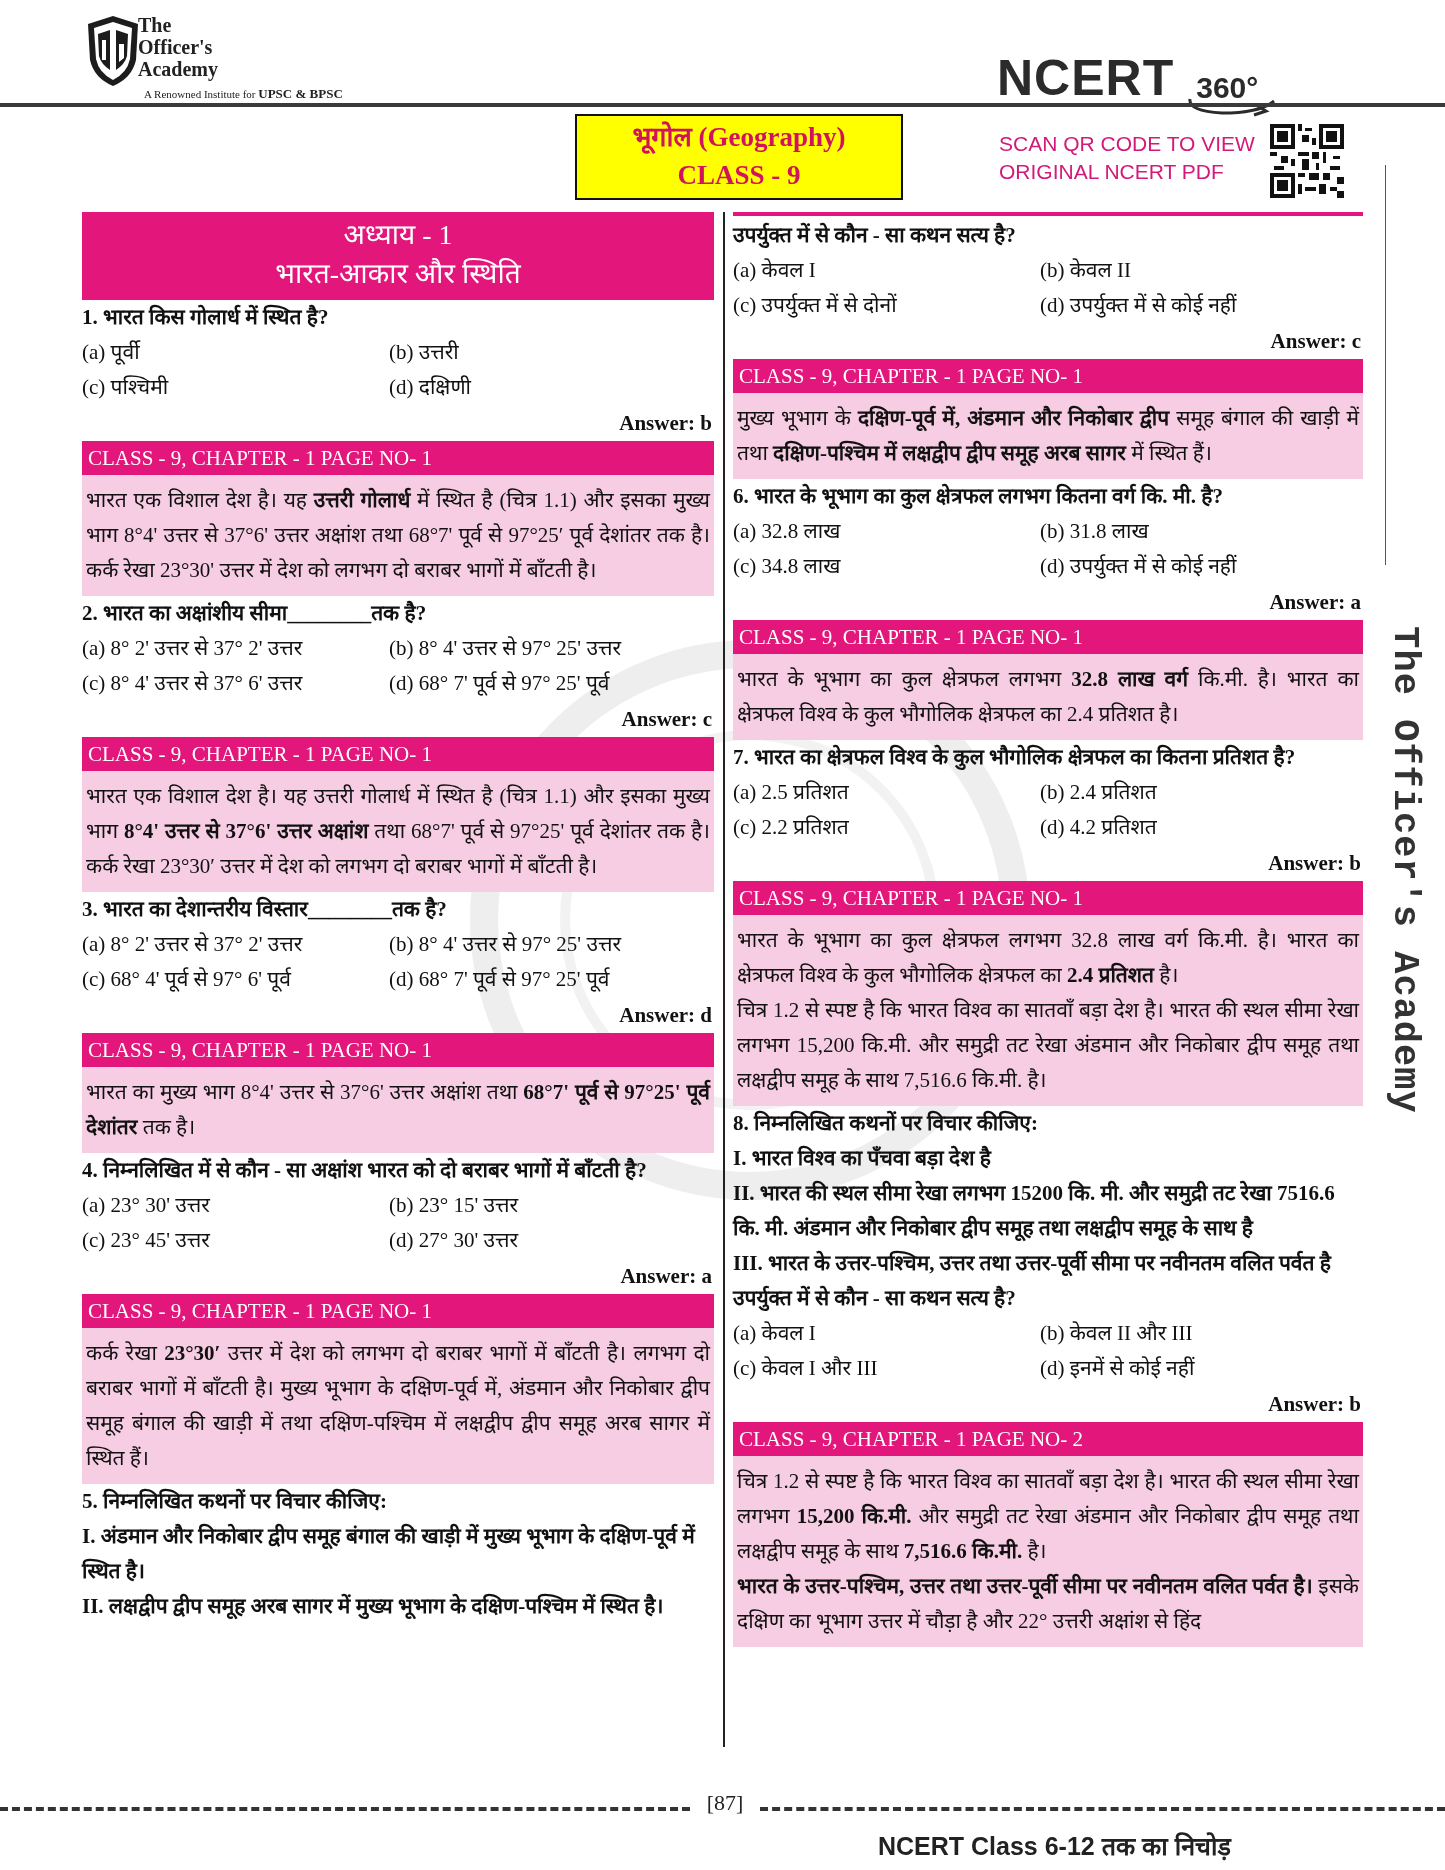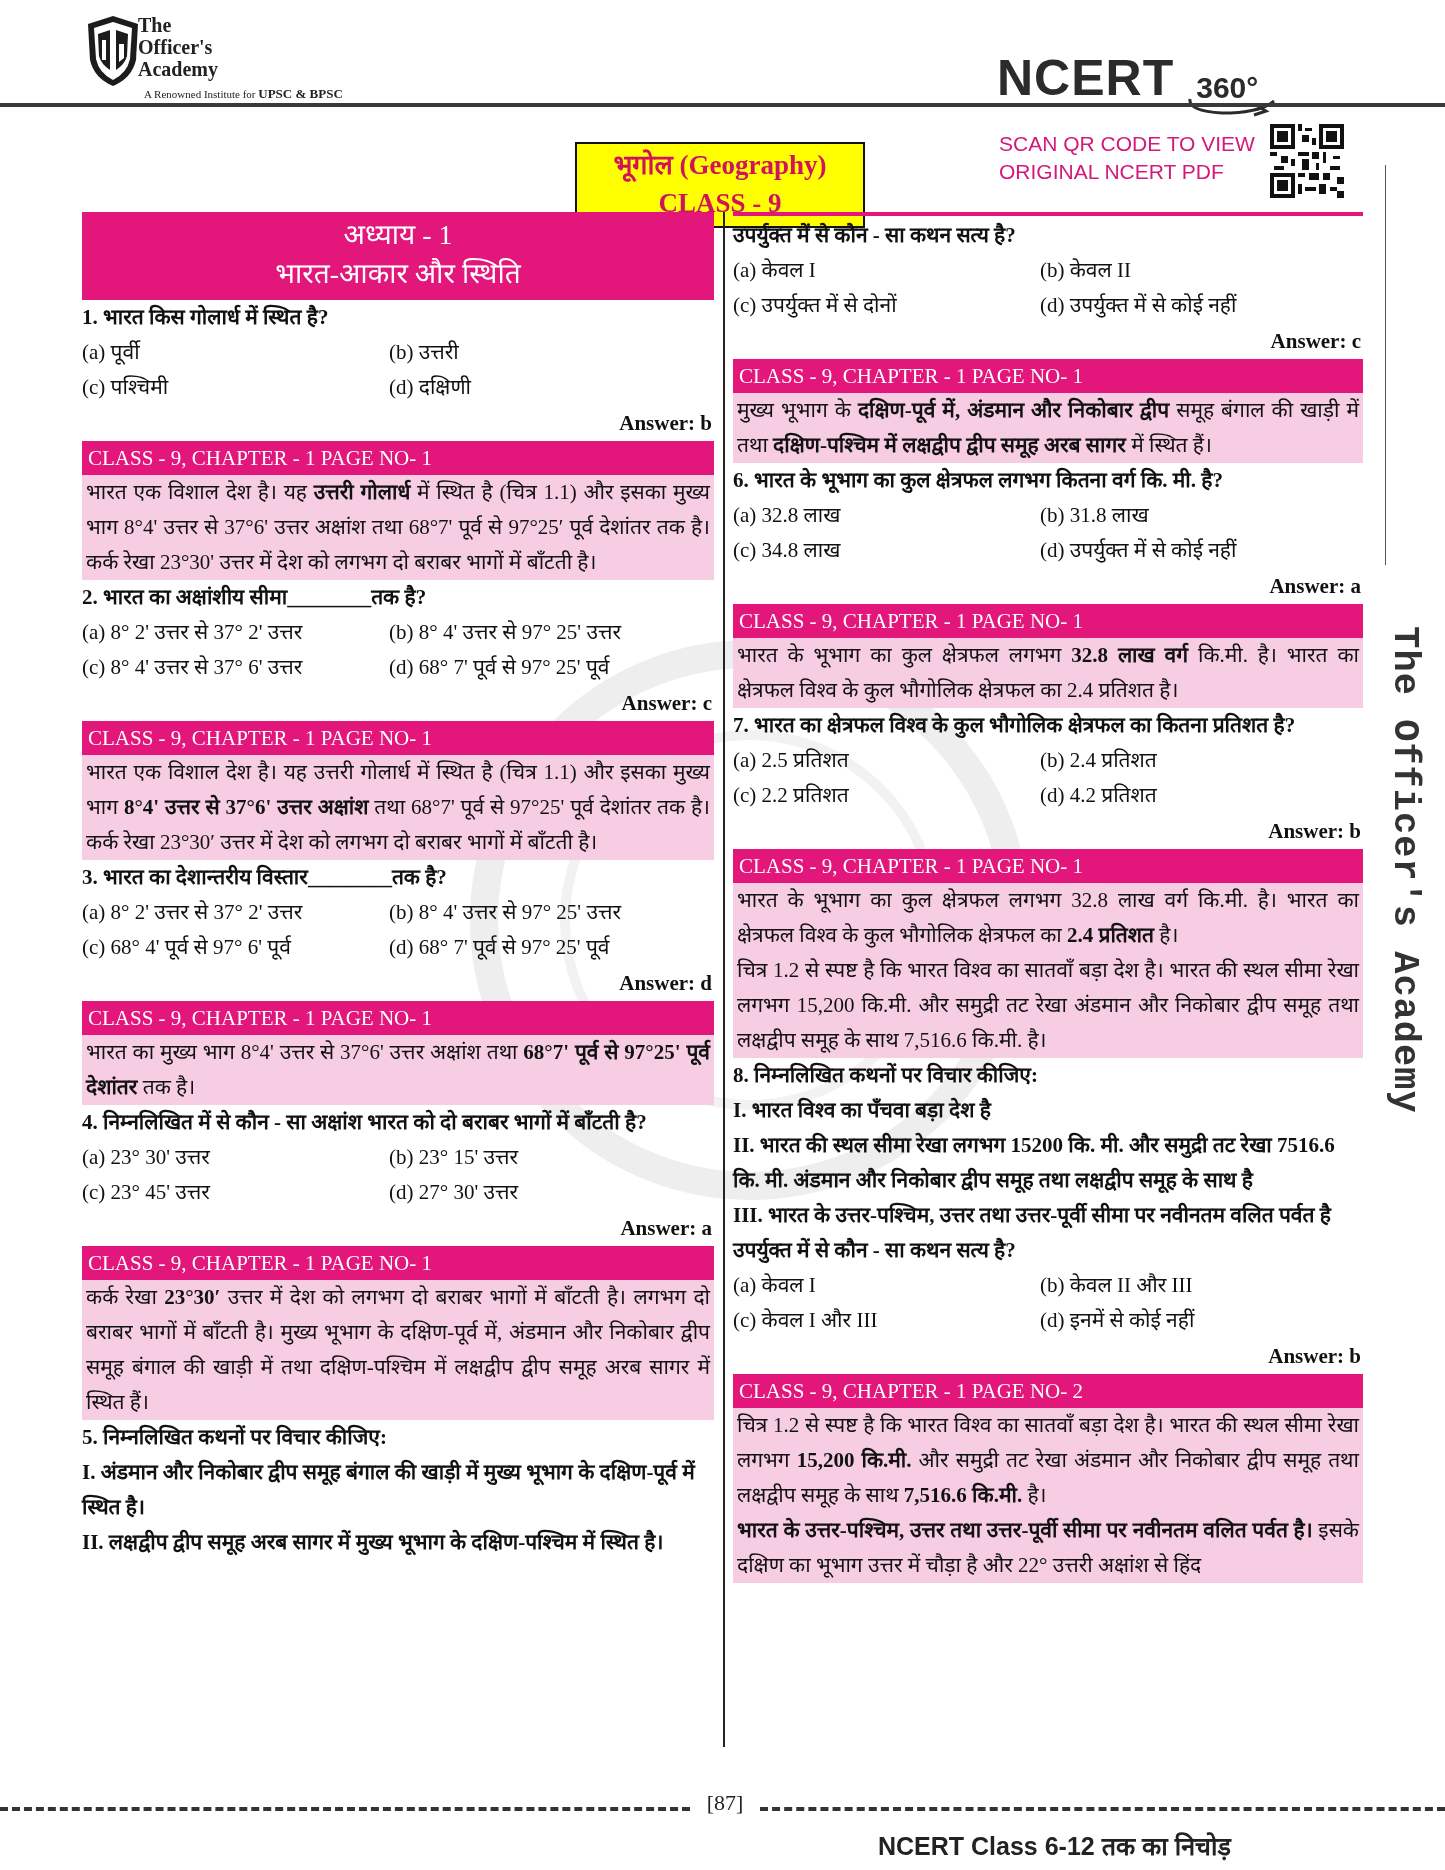--- a/index.html
+++ b/index.html
@@ -13,21 +13,21 @@
     .logo-tag { position: absolute; left: 14px; top: 72px; font-size: 11px; color: #222; font-family: Liberation Serif, serif; white-space: nowrap; margin-left: 44px; }
     .logo-tag b { font-size: 13px; }
 
     .ncert-brand { position: absolute; left: 997px; top: 48px; height: 60px; display: flex; align-items: center; }
     .ncert-word { font-family: "Liberation Sans", sans-serif; font-weight: bold; font-size: 50px; letter-spacing: 1px; color: #2b2b2b; line-height: 1; }
     .ncert-360 { position: relative; margin-left: 8px; width: 100px; height: 50px; margin-top: 36px; }
     .ncert-360 span { position: absolute; left: 14px; top: 0px; font-family: "Liberation Sans", sans-serif; font-weight: bold; font-size: 30px; color: #2b2b2b; }
 
     .header-rule { position: absolute; left: 0; top: 103px; width: 1445px; height: 4px; background: #3a3a3a; }
 
-    .subject-box { position: absolute; left: 575px; top: 114px; width: 290px; height: 86px; background: #ffff00; border: 2px solid #111; text-align: center; margin-top: 28px; }
+    .subject-box { position: absolute; left: 575px; top: 114px; width: 328px; height: 86px; background: #ffff00; border: 2px solid #111; text-align: center; }
     .subject-box .l1 { font-family: "Liberation Serif", serif; font-weight: bold; font-size: 27px; color: #d0135c; line-height: 38px; margin-top: 2px; }
     .subject-box .l2 { font-family: "Liberation Serif", serif; font-weight: bold; font-size: 27px; color: #d0135c; line-height: 38px; }
 
     .qr-text { position: absolute; left: 999px; top: 130px; font-family: "Liberation Sans", sans-serif; font-size: 21px; line-height: 28px; color: #d31a7a; }
     .qr-code { position: absolute; left: 1270px; top: 124px; width: 74px; height: 74px; }
 
     
     .col-divider { position: absolute; left: 723px; top: 212px; width: 2px; height: 1535px; background: #222; }
     .right-thin-rule { position: absolute; left: 1385px; top: 165px; width: 1px; height: 400px; background: #555; }
     .col { position: absolute; top: 212px; }
@@ -37,21 +37,21 @@
     .chapter-band { background: #e3167c; color: #fff; text-align: center; padding: 4px 16px 6px; }
     .chapter-band .c1 { font-size: 28px; line-height: 38px; }
     .chapter-band .c2 { font-size: 28px; line-height: 40px; }
 
     .q { font-weight: bold; font-size: 21px; line-height: 35px; }
     .stmt { font-weight: bold; font-size: 21px; line-height: 35px; }
     .opts { display: grid; grid-template-columns: 307px 1fr; font-size: 21px; line-height: 35px; }
     .ans { text-align: right; font-weight: bold; font-size: 21px; line-height: 36px; padding-right: 2px; }
 
     .src-head { background: #e3167c; color: #fff; font-size: 21px; line-height: 30px; padding: 2px 6px; font-family: "Liberation Serif", serif; }
-    .src-body { background: #f6cde2; font-size: 21px; line-height: 35px; padding: 0 4px; text-align: justify; }
+    .src-body { background: #f6cde2; font-size: 21px; line-height: 35px; padding: 8px 4px; text-align: justify; }
     .src-body b { font-weight: bold; }
 
     
     .watermark { position: absolute; left: 470px; top: 640px; width: 560px; height: 560px; border-radius: 50%; border: 28px solid rgba(160,160,160,0.18); pointer-events: none; }
     .watermark-inner { position: absolute; left: 560px; top: 730px; width: 380px; height: 380px; border-radius: 50%; border: 10px solid rgba(160,160,160,0.14); pointer-events: none; }
 
     
     .side-brand { position: absolute; left: 1375px; top: 590px; width: 60px; height: 560px; }
     .side-brand span { position: absolute; left: 50%; top: 50%; transform: translate(-50%,-50%) rotate(90deg); white-space: nowrap; font-family: "Liberation Mono", "DejaVu Sans Mono", monospace; font-weight: bold; font-size: 37px; color: #333; letter-spacing: 1px; }
 

